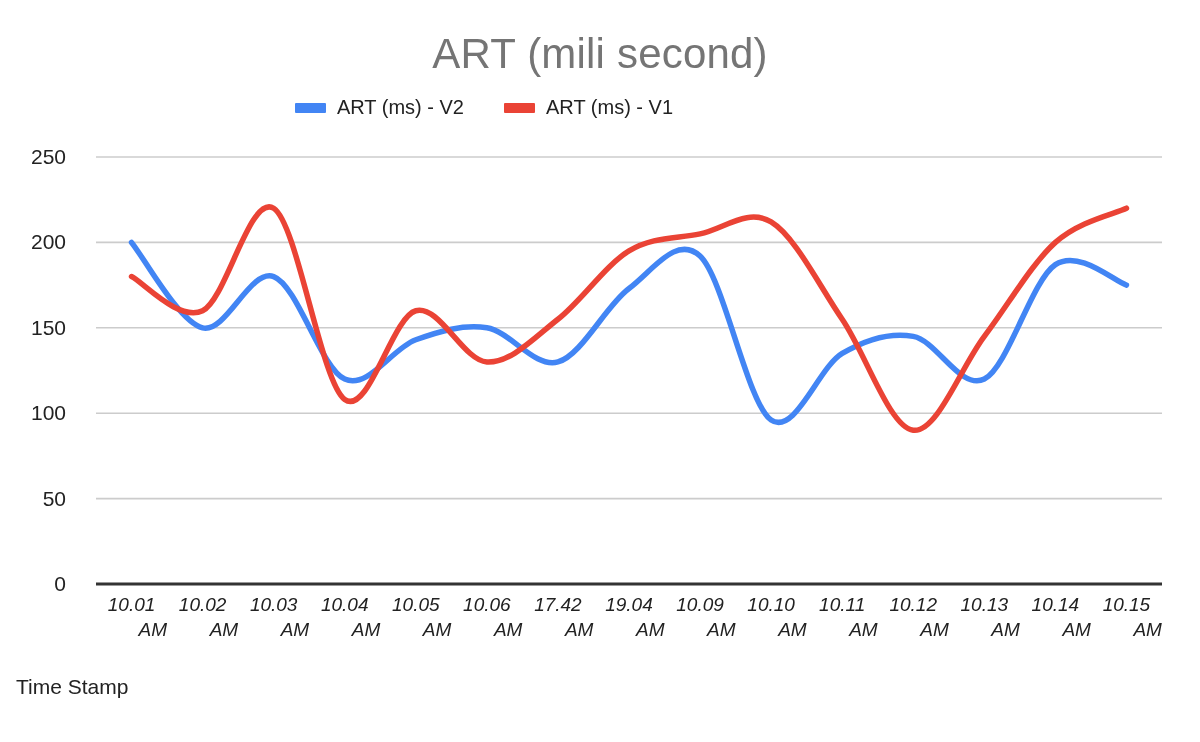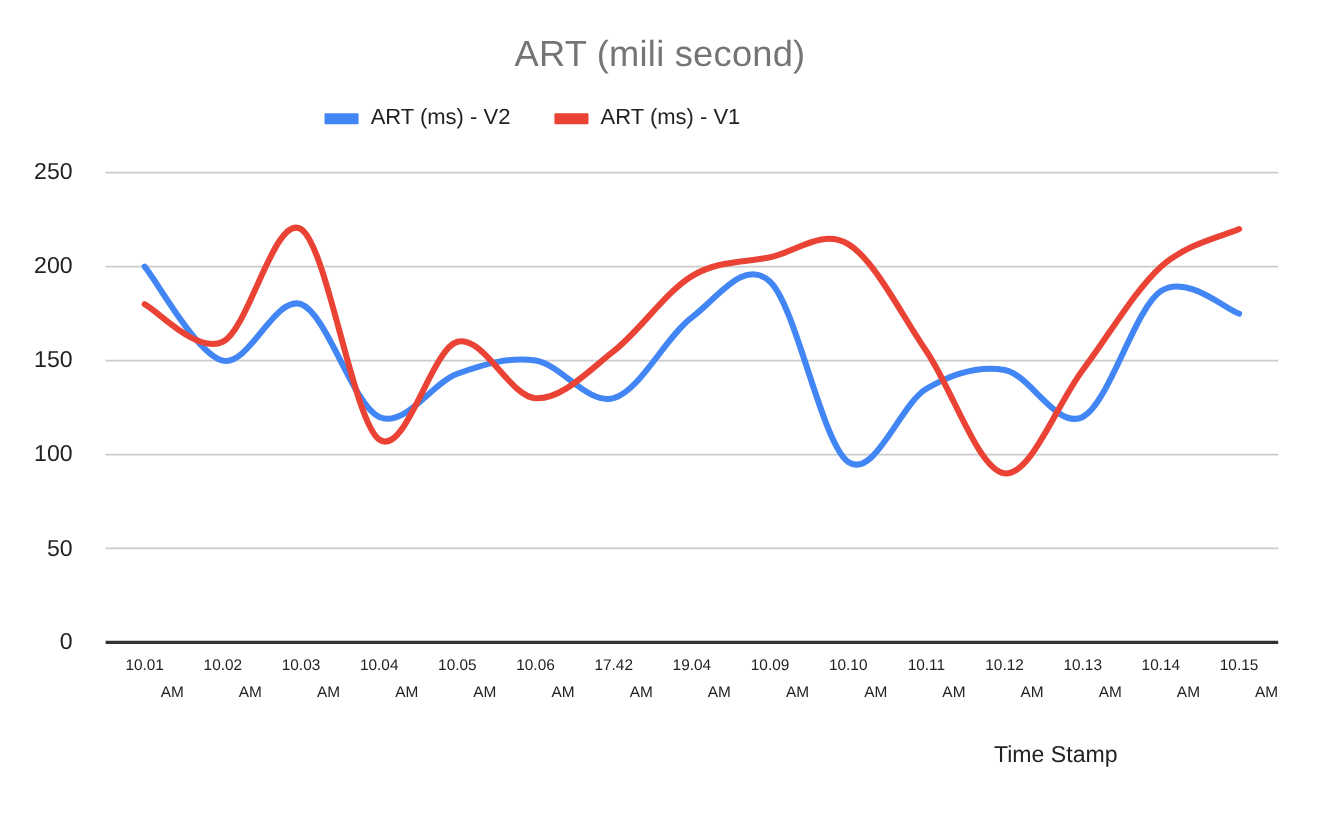--- a/index.html
+++ b/index.html
@@ -20,21 +20,21 @@
     background: #ffffff;
   }
 
   
   #chart-title {
     position: absolute;
     top: 30px;
     left: 0;
     width: 1200px;
     text-align: center;
-    font-size: 33px;
+    font-size: 42px;
     color: #757575;
     letter-spacing: 0.2px;
     white-space: nowrap;
   }
 
   
   #chart-legend {
     position: absolute;
     top: 96px;
     left: 0;
@@ -102,35 +102,36 @@
     position: absolute;
     left: 96px;
     top: 592px;
     width: 1066px;
     height: 62px;
     display: flex;
   }
   .x-tick-label {
     flex: 1 1 0;
     text-align: center;
-    font-size: 14px;
+    font-size: 19px;
     line-height: 25px;
     color: #222222;
     white-space: nowrap;
+    font-style: italic;
   }
   .x-tick-line2 {
     display: block;
     text-align: right;
   }
   #x-axis-title {
     position: absolute;
-    left: 4px;
+    left: 16px;
     top: 675px;
     width: 1012px;
-    text-align: right;
+    text-align: left;
     font-size: 21px;
     color: #222222;
     white-space: nowrap;
   }
 </style>
 </head>
 <body>
 
 <div id="chart-root">
 

